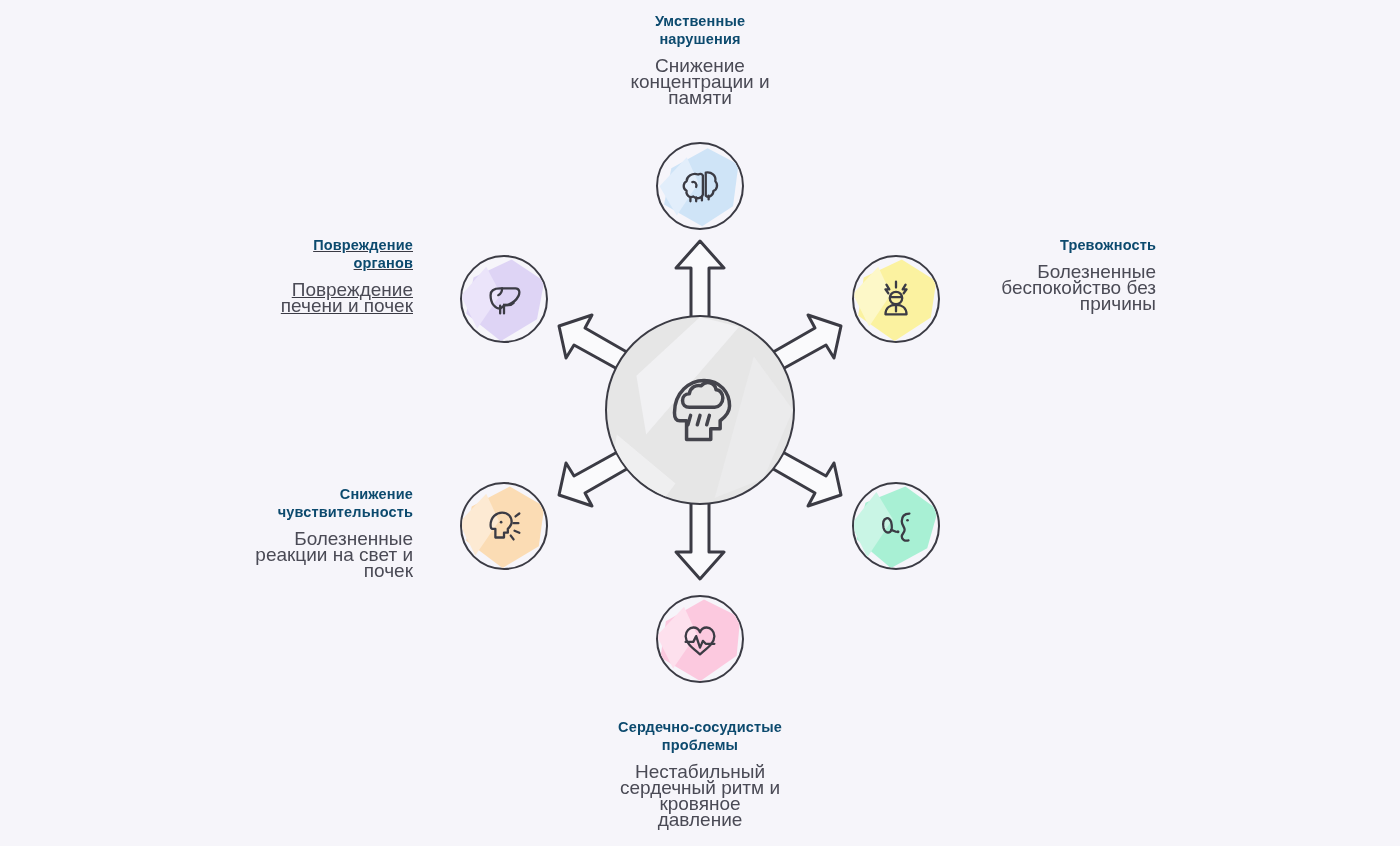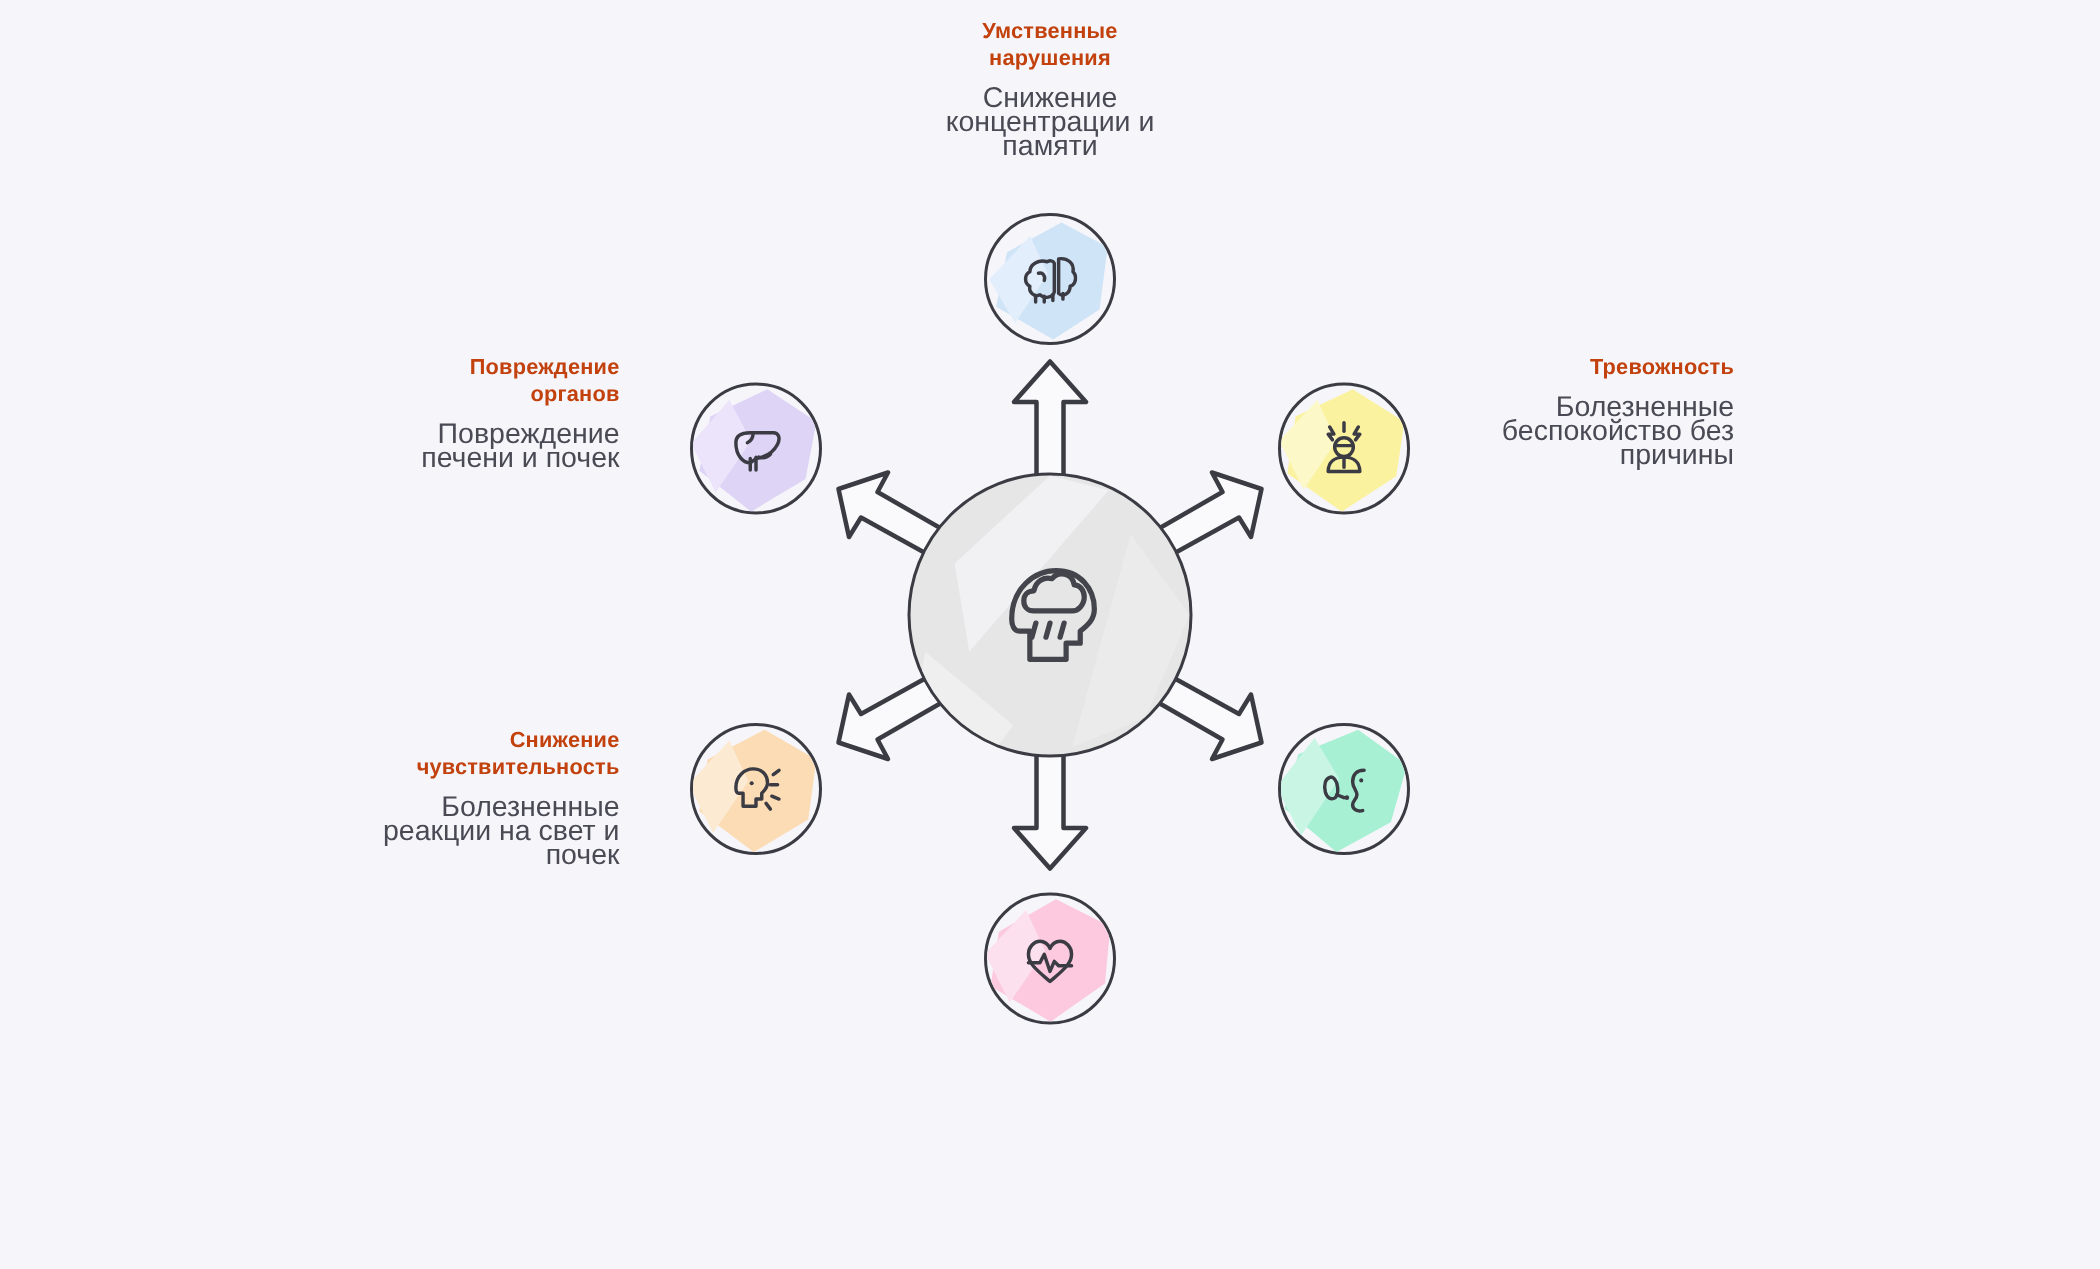--- a/index.html
+++ b/index.html
@@ -95,36 +95,36 @@
 
   
   .label {
     position: absolute;
     width: 160px;
   }
   .label .title {
     font-size: 14.5px;
     font-weight: bold;
     line-height: 18px;
-    color: #c2410c;
+    color: #0c4a6e;
     margin: 0 0 10px 0;
     letter-spacing: 0.15px;
   }
   .label .desc {
     font-size: 19px;
     line-height: 16px;
     color: #4a4a55;
     margin: 0;
   }
   .label.align-center { text-align: center; }
   .label.align-right  { text-align: right; }
   .label.align-left   { text-align: right; }
 
   .lab-top      { left: 620px; top: 12px;  width: 160px; }
-  .lab-upleft   { left: 253px; top: 236px; width: 160px; }
+  .lab-upleft   { left: 253px; top: 236px; width: 160px; text-decoration: underline; }
   .lab-lowleft  { left: 253px; top: 485px; width: 160px; }
   .lab-bottom   { left: 615px; top: 718px; width: 170px; }
   .lab-lowright { left: 986px; top: 485px; width: 170px; }
   .lab-upright  { left: 986px; top: 236px; width: 170px; }
 </style>
 </head>
 <body>
 
 <div id="diagram-root">
 
@@ -224,20 +224,24 @@
       <polygon points="12,30 54,6 94,26 90,68 50,96 6,70" fill="#fcc9df"></polygon>
       <polygon points="2,46 32,14 46,44 20,82" fill="#fde0ed"></polygon>
     </svg>
     <svg class="glyph" viewBox="0 0 48 48">
       <g fill="none" stroke="#3b3b44" stroke-width="2.4" stroke-linecap="round" stroke-linejoin="round">
         <path d="M24,40 C16,33 9,28 9,21 C9,16 13,12 17,12 C20,12 23,14 24,17 C25,14 28,12 31,12 C35,12 39,16 39,21 C39,28 32,33 24,40 Z"></path>
         <path d="M9,27 L17,27 L20,21 L24,33 L27,26 L30,29 L39,29" stroke-width="2.4"></path>
       </g>
     </svg>
   </div>
+  <div class="label lab-bottom align-center">
+    <p class="title">Сердечно-сосудистые проблемы</p>
+    <p class="desc">Нестабильный сердечный ритм и кровяное давление</p>
+  </div>
 
   <div class="node node-lowleft">
     <svg class="blob" viewBox="0 0 100 100">
       <polygon points="14,28 56,6 94,28 88,72 48,96 8,66" fill="#fbdcb4"></polygon>
       <polygon points="0,46 30,14 44,44 18,82" fill="#fdead3"></polygon>
     </svg>
     <svg class="glyph" viewBox="0 0 48 48">
       <g fill="none" stroke="#3b3b44" stroke-width="2.4" stroke-linecap="round" stroke-linejoin="round">
         <path d="M10,23 C10,15 16,10 22,10 C28,10 32,14 32,20 C32,23 30,25 28,27 L28,31 L24,31 L24,36 L15,36 L15,27 L12,27 C10,27 10,25 10,23 Z"></path>
         <circle cx="21" cy="20" r="1.4" fill="#3b3b44" stroke="none"></circle>

